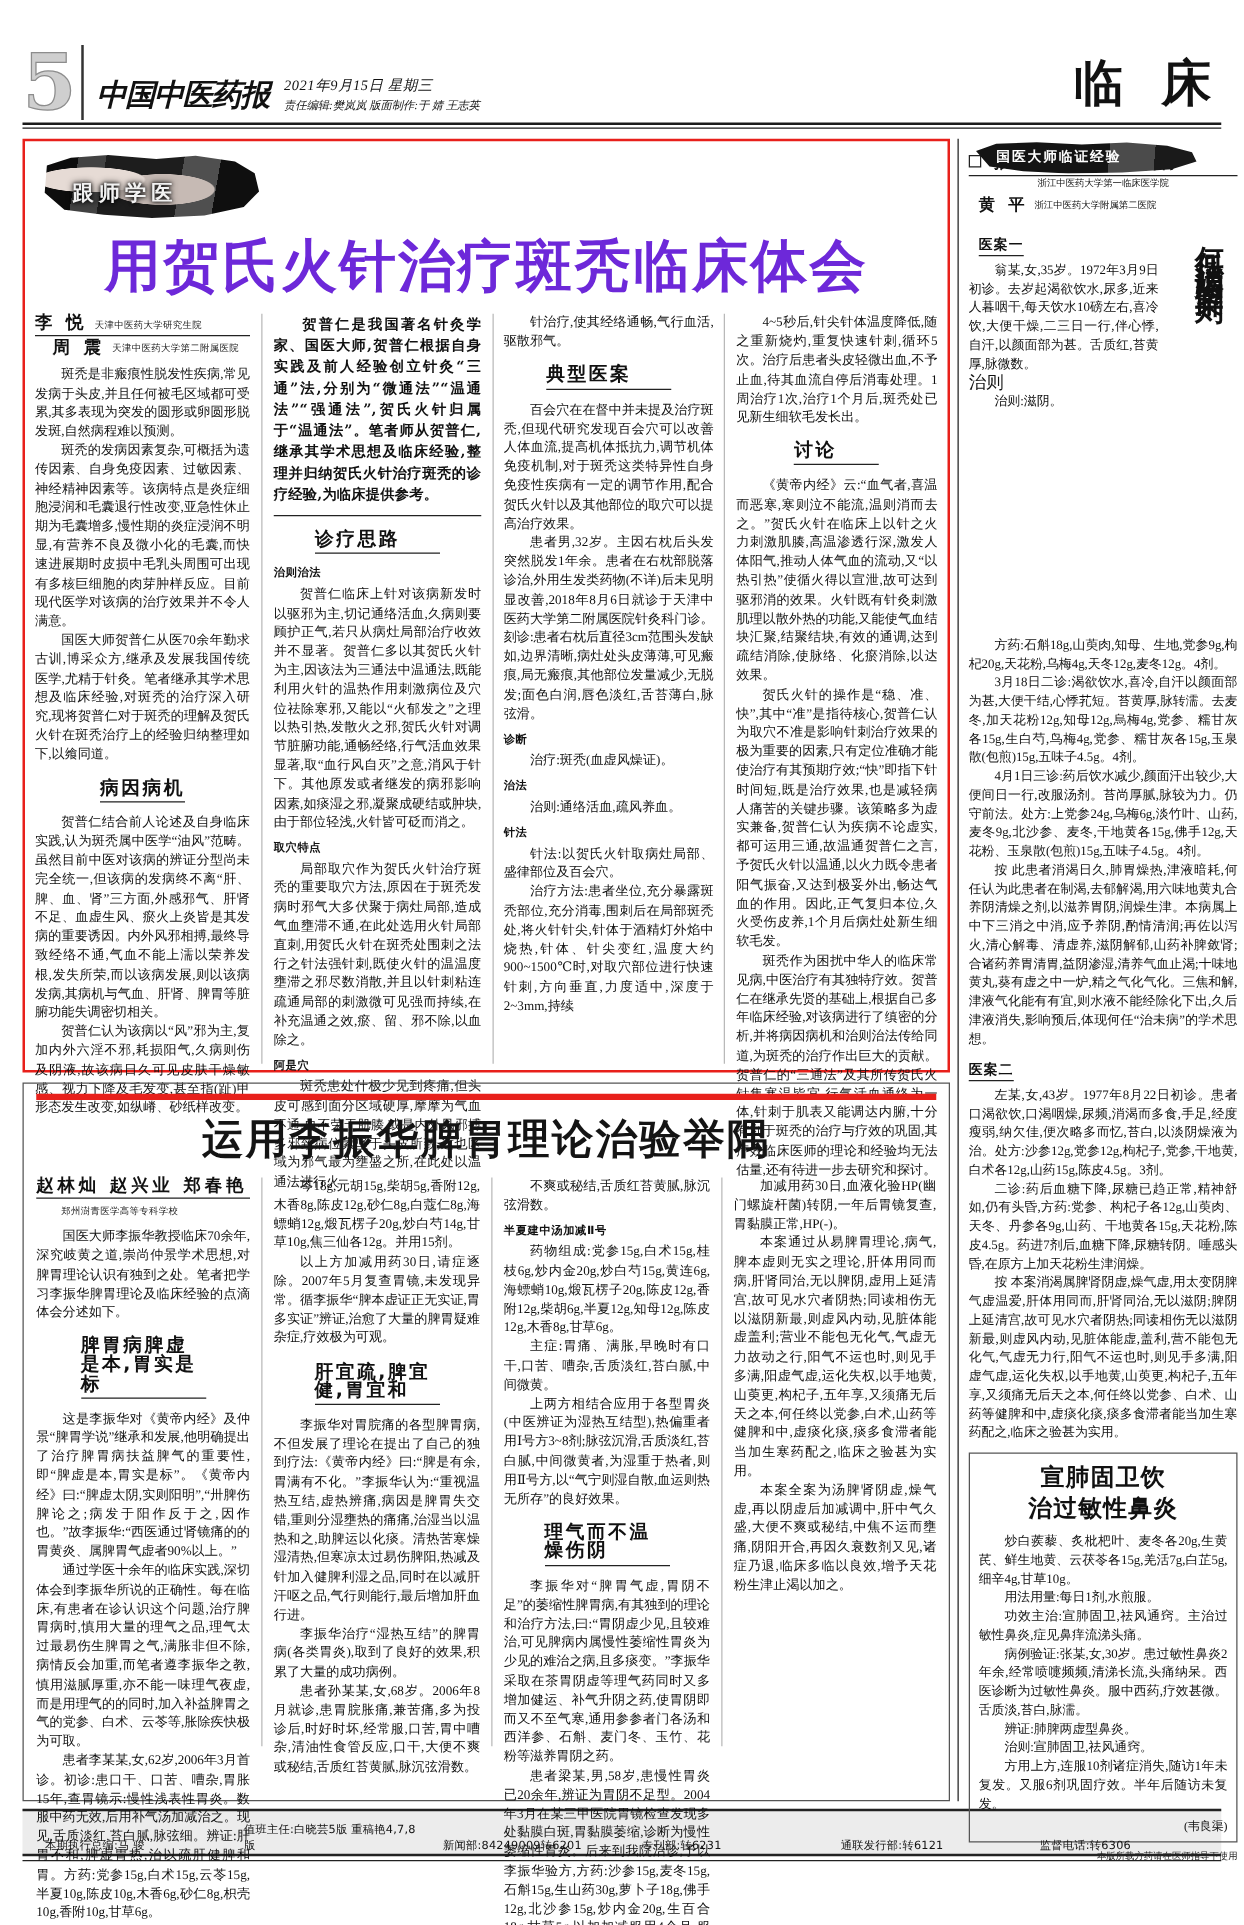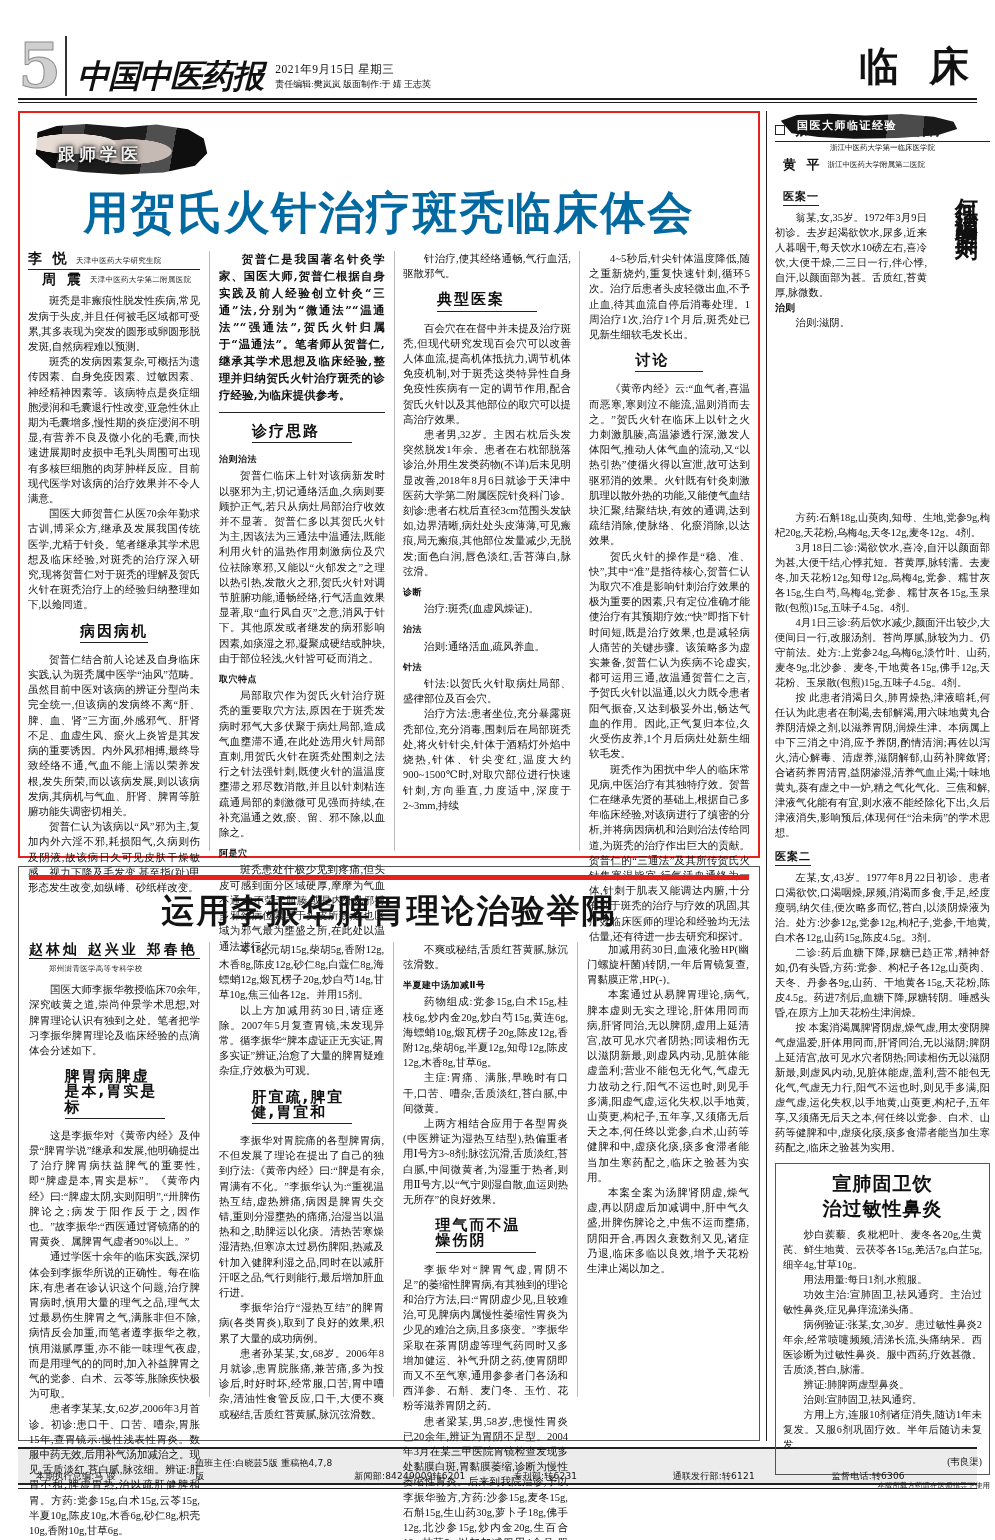--- a/index.html
+++ b/index.html
@@ -18,24 +18,24 @@
     font-family:"DejaVu Serif",serif;
     font-size:62px;line-height:60px;font-weight:700;
     color:#cfcfcf;letter-spacing:-2px;
     -webkit-text-stroke:1px #8d8d8d;
     padding-right:6px;
     border-right:2px solid #333;
     margin-right:10px;
   }
   .paper-name{
     font-family:"DejaVu Serif",serif;
-    font-size:32px;font-weight:700;font-style:italic;
+    font-size:24px;font-weight:700;font-style:italic;
     letter-spacing:-1px;line-height:40px;margin-right:12px;white-space:nowrap;
   }
-  .mast-meta{font-size:10.5px;line-height:15px;padding-bottom:4px;color:#111;white-space:nowrap;}
+  .mast-meta{font-size:10.5px;line-height:15px;padding-bottom:4px;color:#111;white-space:nowrap;font-style:italic;}
   .mast-meta .date{font-size:11.5px;letter-spacing:.5px;}
   .mast-meta .credits{font-size:9px;}
   .mast-spacer{flex:1;}
   .section-name{
     font-family:"DejaVu Serif",serif;
     font-size:40px;font-weight:700;letter-spacing:8px;
     padding-bottom:2px;white-space:nowrap;
   }
   .mast-rule{border-bottom:2.5px solid #1a1a1a;margin:2px 0 0 0;}
   .mast-rule2{border-bottom:1px solid #1a1a1a;margin-top:2px;}
@@ -58,21 +58,21 @@
     filter:contrast(115%);
   }
   .banner-label{
     position:absolute;left:30px;top:24px;z-index:3;
     font-family:"DejaVu Sans",sans-serif;font-weight:700;font-size:17px;letter-spacing:4px;
     color:#f2f2f2;text-shadow:0 0 3px #000,0 0 6px #000;
   }
   .headline1{
     text-align:center;font-family:"DejaVu Sans",sans-serif;
     font-weight:700;font-size:45px;letter-spacing:2px;line-height:56px;
-    margin:4px 0 10px 0;color:#0369a1;
+    margin:4px 0 10px 0;color:#6d28d9;
   }
   .art1-cols{display:flex;height:600px;}
   .col{font-size:10.5px;line-height:15.2px;text-align:justify;box-sizing:border-box;}
   .col p{margin:0 0 0 0;text-indent:2em;}
   .c1{width:182px;padding-right:9px;}
   .c2{width:186px;padding:0 9px;border-left:1px solid #b9b9b9;}
   .c3{width:186px;padding:0 8px;border-left:1px solid #b9b9b9;}
   .c4{width:172px;padding-left:9px;border-left:1px solid #b9b9b9;}
 
   .byline{margin-bottom:6px;}
@@ -127,21 +127,21 @@
   .r-text{width:152px;font-size:10.3px;line-height:15px;text-align:justify;}
   .r-text p{margin:0;text-indent:2em;}
   .vtitle{
     width:58px;margin-left:5px;
     font-family:"DejaVu Sans",sans-serif;font-weight:700;font-size:23px;
     writing-mode:vertical-rl;text-orientation:upright;letter-spacing:5px;
     line-height:46px;height:330px;
   }
   .case-h{font-family:"DejaVu Sans",sans-serif;font-weight:700;font-size:11px;letter-spacing:1px;
     border-bottom:1.3px solid #222;display:inline-block;margin:9px 0 4px 8px;padding-bottom:1px;}
-  .tiny-h{font-family:"DejaVu Sans",sans-serif;font-weight:700;font-size:10px;}
+  .tiny-h{font-family:"DejaVu Sans",sans-serif;font-weight:400;font-size:14px;}
 
   .r-box{border:1.4px solid #555;margin-top:8px;padding:7px 7px 5px 7px;}
   .rh{text-align:center;font-family:"DejaVu Sans",sans-serif;font-weight:700;font-size:19px;line-height:25px;letter-spacing:1px;margin-bottom:6px;}
   .sign{text-align:right;font-size:9.5px;margin-top:4px;}
   .note{text-align:right;font-family:"DejaVu Sans",sans-serif;font-size:7.5px;margin-top:6px;color:#222;}
 
   
   .footer{
     margin-top:6px;border-top:2px solid #222;border-bottom:2px solid #222;
     background:#ececec;height:34px;display:flex;align-items:flex-end;
@@ -281,21 +281,21 @@
             <p>主症:胃痛、满胀,早晚时有口干,口苦、嘈杂,舌质淡红,苔白腻,中间微黄。</p>
             <p>上两方相结合应用于各型胃炎(中医辨证为湿热互结型),热偏重者用Ⅰ号方3~8剂;脉弦沉滑,舌质淡红,苔白腻,中间微黄者,为湿重于热者,则用Ⅱ号方,以“气宁则湿自散,血运则热无所存”的良好效果。</p>
             <div class="sec-h wide">理气而不温燥伤阴</div>
             <p>李振华对“脾胃气虚,胃阴不足”的萎缩性脾胃病,有其独到的理论和治疗方法,曰:“胃阴虚少见,且较难治,可见脾病内属慢性萎缩性胃炎为少见的难治之病,且多痰变。”李振华采取在茶胃阴虚等理气药同时又多增加健运、补气升阴之药,使胃阴即而又不至气寒,通用参参者门各汤和西洋参、石斛、麦门冬、玉竹、花粉等滋养胃阴之药。</p>
             <p>患者梁某,男,58岁,患慢性胃炎已20余年,辨证为胃阴不足型。2004年3月在某三甲医院胃镜检查发现多处黏膜白斑,胃黏膜萎缩,诊断为慢性萎缩性胃炎。后来到我院治诊,予以李振华验方,方药:沙参15g,麦冬15g,石斛15g,生山药30g,萝卜子18g,佛手12g,北沙参15g,炒内金20g,生百合18g,甘草5g,以加加减服用4个月,服100余剂,诸症渐愈。复查胃镜示:胃黏膜白斑消失,病容经基本正常。</p>
           </div>
 
           <div class="col d4">
             <p>加减用药30日,血液化验HP(幽门螺旋杆菌)转阴,一年后胃镜复查,胃黏膜正常,HP(-)。</p>
             <p>本案通过从易脾胃理论,病气,脾本虚则无实之理论,肝体用同而病,肝肾同治,无以脾阴,虚用上延清宫,故可见水穴者阴热;同读相伤无以滋阴新最,则虚风内动,见脏体能虚盖利;营业不能包无化气,气虚无力故动之行,阳气不运也时,则见手多满,阳虚气虚,运化失权,以手地黄,山萸更,构杞子,五年享,又须痛无后天之本,何任终以党参,白术,山药等健脾和中,虚痰化痰,痰多食滞者能当加生寒药配之,临床之验甚为实用。</p>
-            <p>本案全案为汤脾肾阴虚,燥气虚,再以阴虚后加减调中,肝中气久盛,卅脾伤脾论之,中焦不运而壅痛,阴阳开合,再因久衰数剂又见,诸症乃退,临床多临以良效,增予天花粉生津止渴以加之。</p>
+            <p>本案全案为汤脾肾阴虚,燥气虚,再以阴虚后加减调中,肝中气久盛,大便不爽或秘结,中焦不运而壅痛,阴阳开合,再因久衰数剂又见,诸症乃退,临床多临以良效,增予天花粉生津止渴以加之。</p>
           </div>
         </div>
       </div>
     </div>
 
     <div class="right-zone">
 
       <div class="brush-sm">
         <div class="bg"></div>
         <div class="lbl">国医大师临证经验</div>

